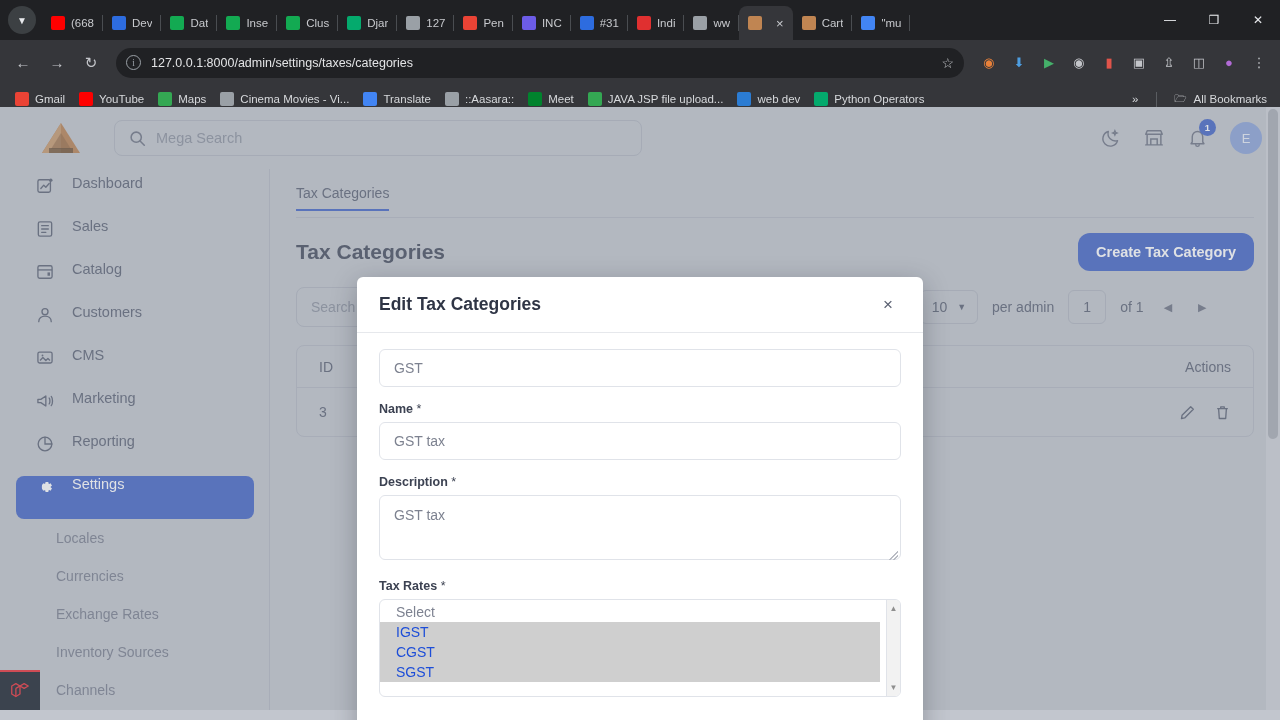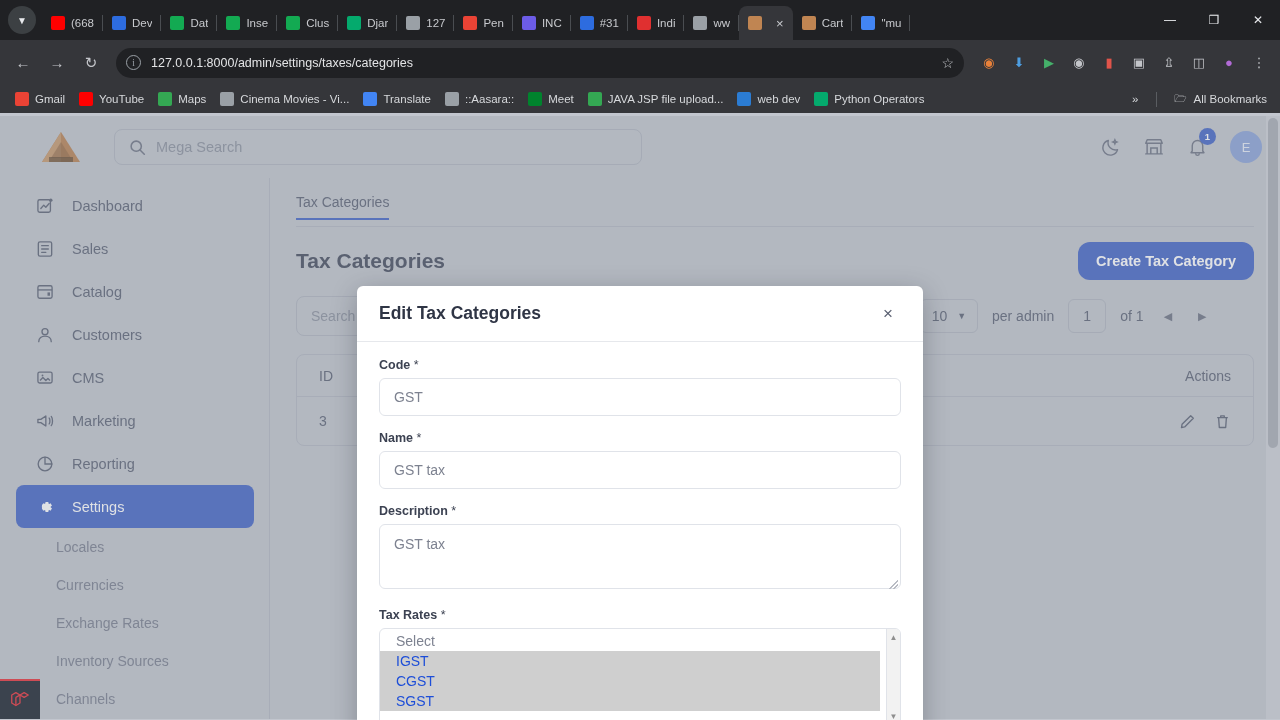--- a/index.html
+++ b/index.html
@@ -74,21 +74,21 @@
     height:28px; background:#35363a; display:flex; align-items:center;
     padding:0 8px; gap:0; font-size:11.5px; color:#d7d9dc; position:relative;
   }
   .bm { display:flex; align-items:center; gap:6px; padding:2px 7px; white-space:nowrap; }
   .bm .bico { width:14px; height:14px; flex:none; display:flex; align-items:center;
               justify-content:center; font-size:10px; border-radius:2px; }
   .bm-right { position:absolute; right:6px; display:flex; align-items:center; gap:4px; }
   .bm-sep { width:1px; height:15px; background:#5a5d61; margin:0 6px; }
 
   
-  .app { position:absolute; top:116px; left:0; width:1280px; height:603px; background:#c2c6ce; }
+  .app { position:absolute; top:107px; left:0; width:1280px; height:603px; background:#c2c6ce; }
 
   .appbar {
     height:62px; display:flex; align-items:center; padding:0 18px 0 40px;
     background:#c2c6ce; position:relative;
   }
   .logo { width:42px; height:34px; flex:none; position:relative; }
   .megasearch {
     margin-left:32px; width:528px; height:36px; border:1px solid #b0b5bf;
     border-radius:8px; display:flex; align-items:center; gap:10px; padding:0 14px;
     background:#c2c6ce;
@@ -103,21 +103,21 @@
   }
   .avatar {
     width:32px; height:32px; border-radius:50%; background:#8ca4d8; color:#e7ecf7;
     display:flex; align-items:center; justify-content:center; font-size:13px;
   }
 
   .body-wrap { display:flex; height:541px; }
 
   .sidebar { width:270px; flex:none; position:relative; padding-top:6px; }
   .sb-item {
-    height:43px; display:flex; align-items:center; gap:16px; padding:0 18px;
+    height:43px; display:flex; gap:16px; padding:0 18px;
     margin:0 16px; color:#5e6577; font-size:14.5px; border-radius:8px;
   }
   .sb-item.active { background:#4667c7; color:#ffffff; }
   .sb-ico { width:22px; height:22px; flex:none; display:flex; align-items:center; justify-content:center; }
   .sb-sub {
     height:38px; display:flex; align-items:center; padding:0 0 0 56px;
     color:#7b8090; font-size:14px;
   }
   .sb-divider { position:absolute; right:0; top:0; bottom:0; width:1px; background:#b3b8c2; }
 
@@ -583,24 +583,20 @@
 
     <div class="modal">
       <div class="modal-head">
         <div class="modal-title">Edit Tax Categories</div>
         <div class="modal-close">×</div>
       </div>
 
       <div class="modal-body">
 
         <div class="fgroup">
-          <label class="flabel">
-            <span>Code</span>
-            <span class="req">*</span>
-          </label>
           <input class="finput" value="GST" style="">
         </div>
 
         <div class="fgroup">
           <label class="flabel">
             <span>Name</span>
             <span class="req">*</span>
           </label>
           <input class="finput" value="GST tax" style="">
         </div>

